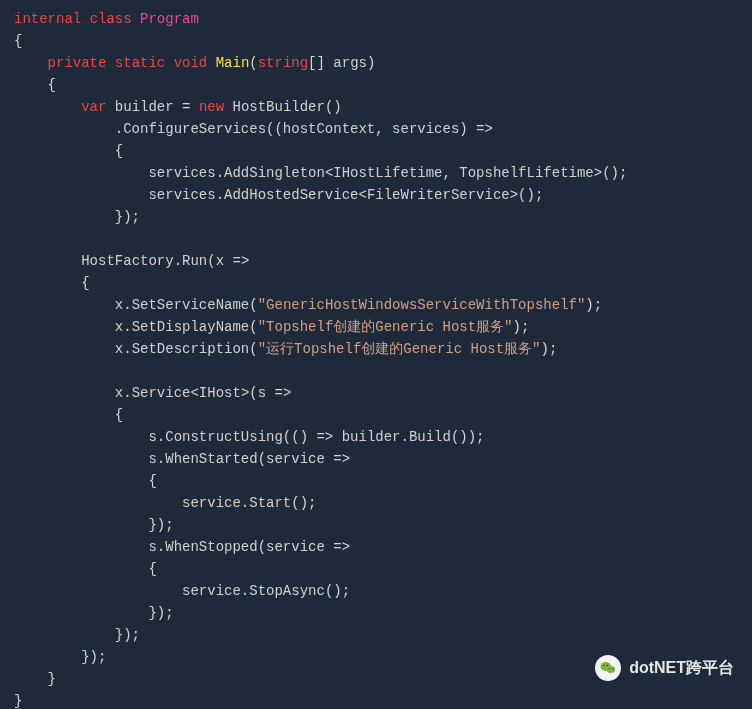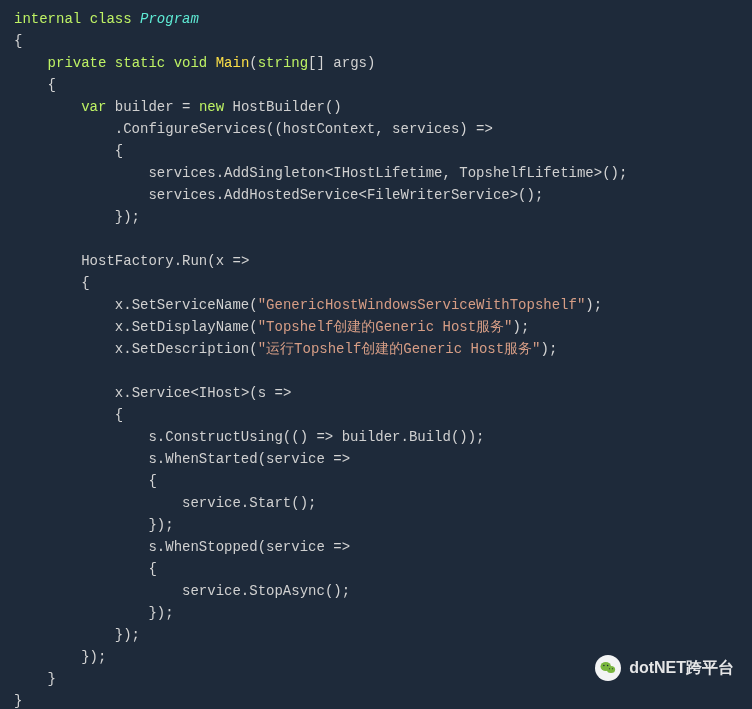--- a/index.html
+++ b/index.html
@@ -13,22 +13,22 @@
     color: #d4d4d4;
     width: 752px;
     height: 709px;
     overflow: hidden;
     position: relative;
   }
   .code {
     padding: 8px 14px;
     white-space: pre;
   }
-  .kw1 { color: #bef264; }      
-  .kw2 { color: #5eead4; font-style: italic; }      
+  .kw1 { color: #ef4444; }      
+  .kw2 { color: #ec4899; }      
   .mname { color: #fde047; }    
   .ident { color: #d0d0d0; font-family: Liberation Mono, monospace; }    
   .str { color: #d69d85; }      
   .punc { color: #d4d4d4; }
   .watermark {
     position: absolute;
     right: 18px;
     bottom: 28px;
     display: flex;
     align-items: center;

